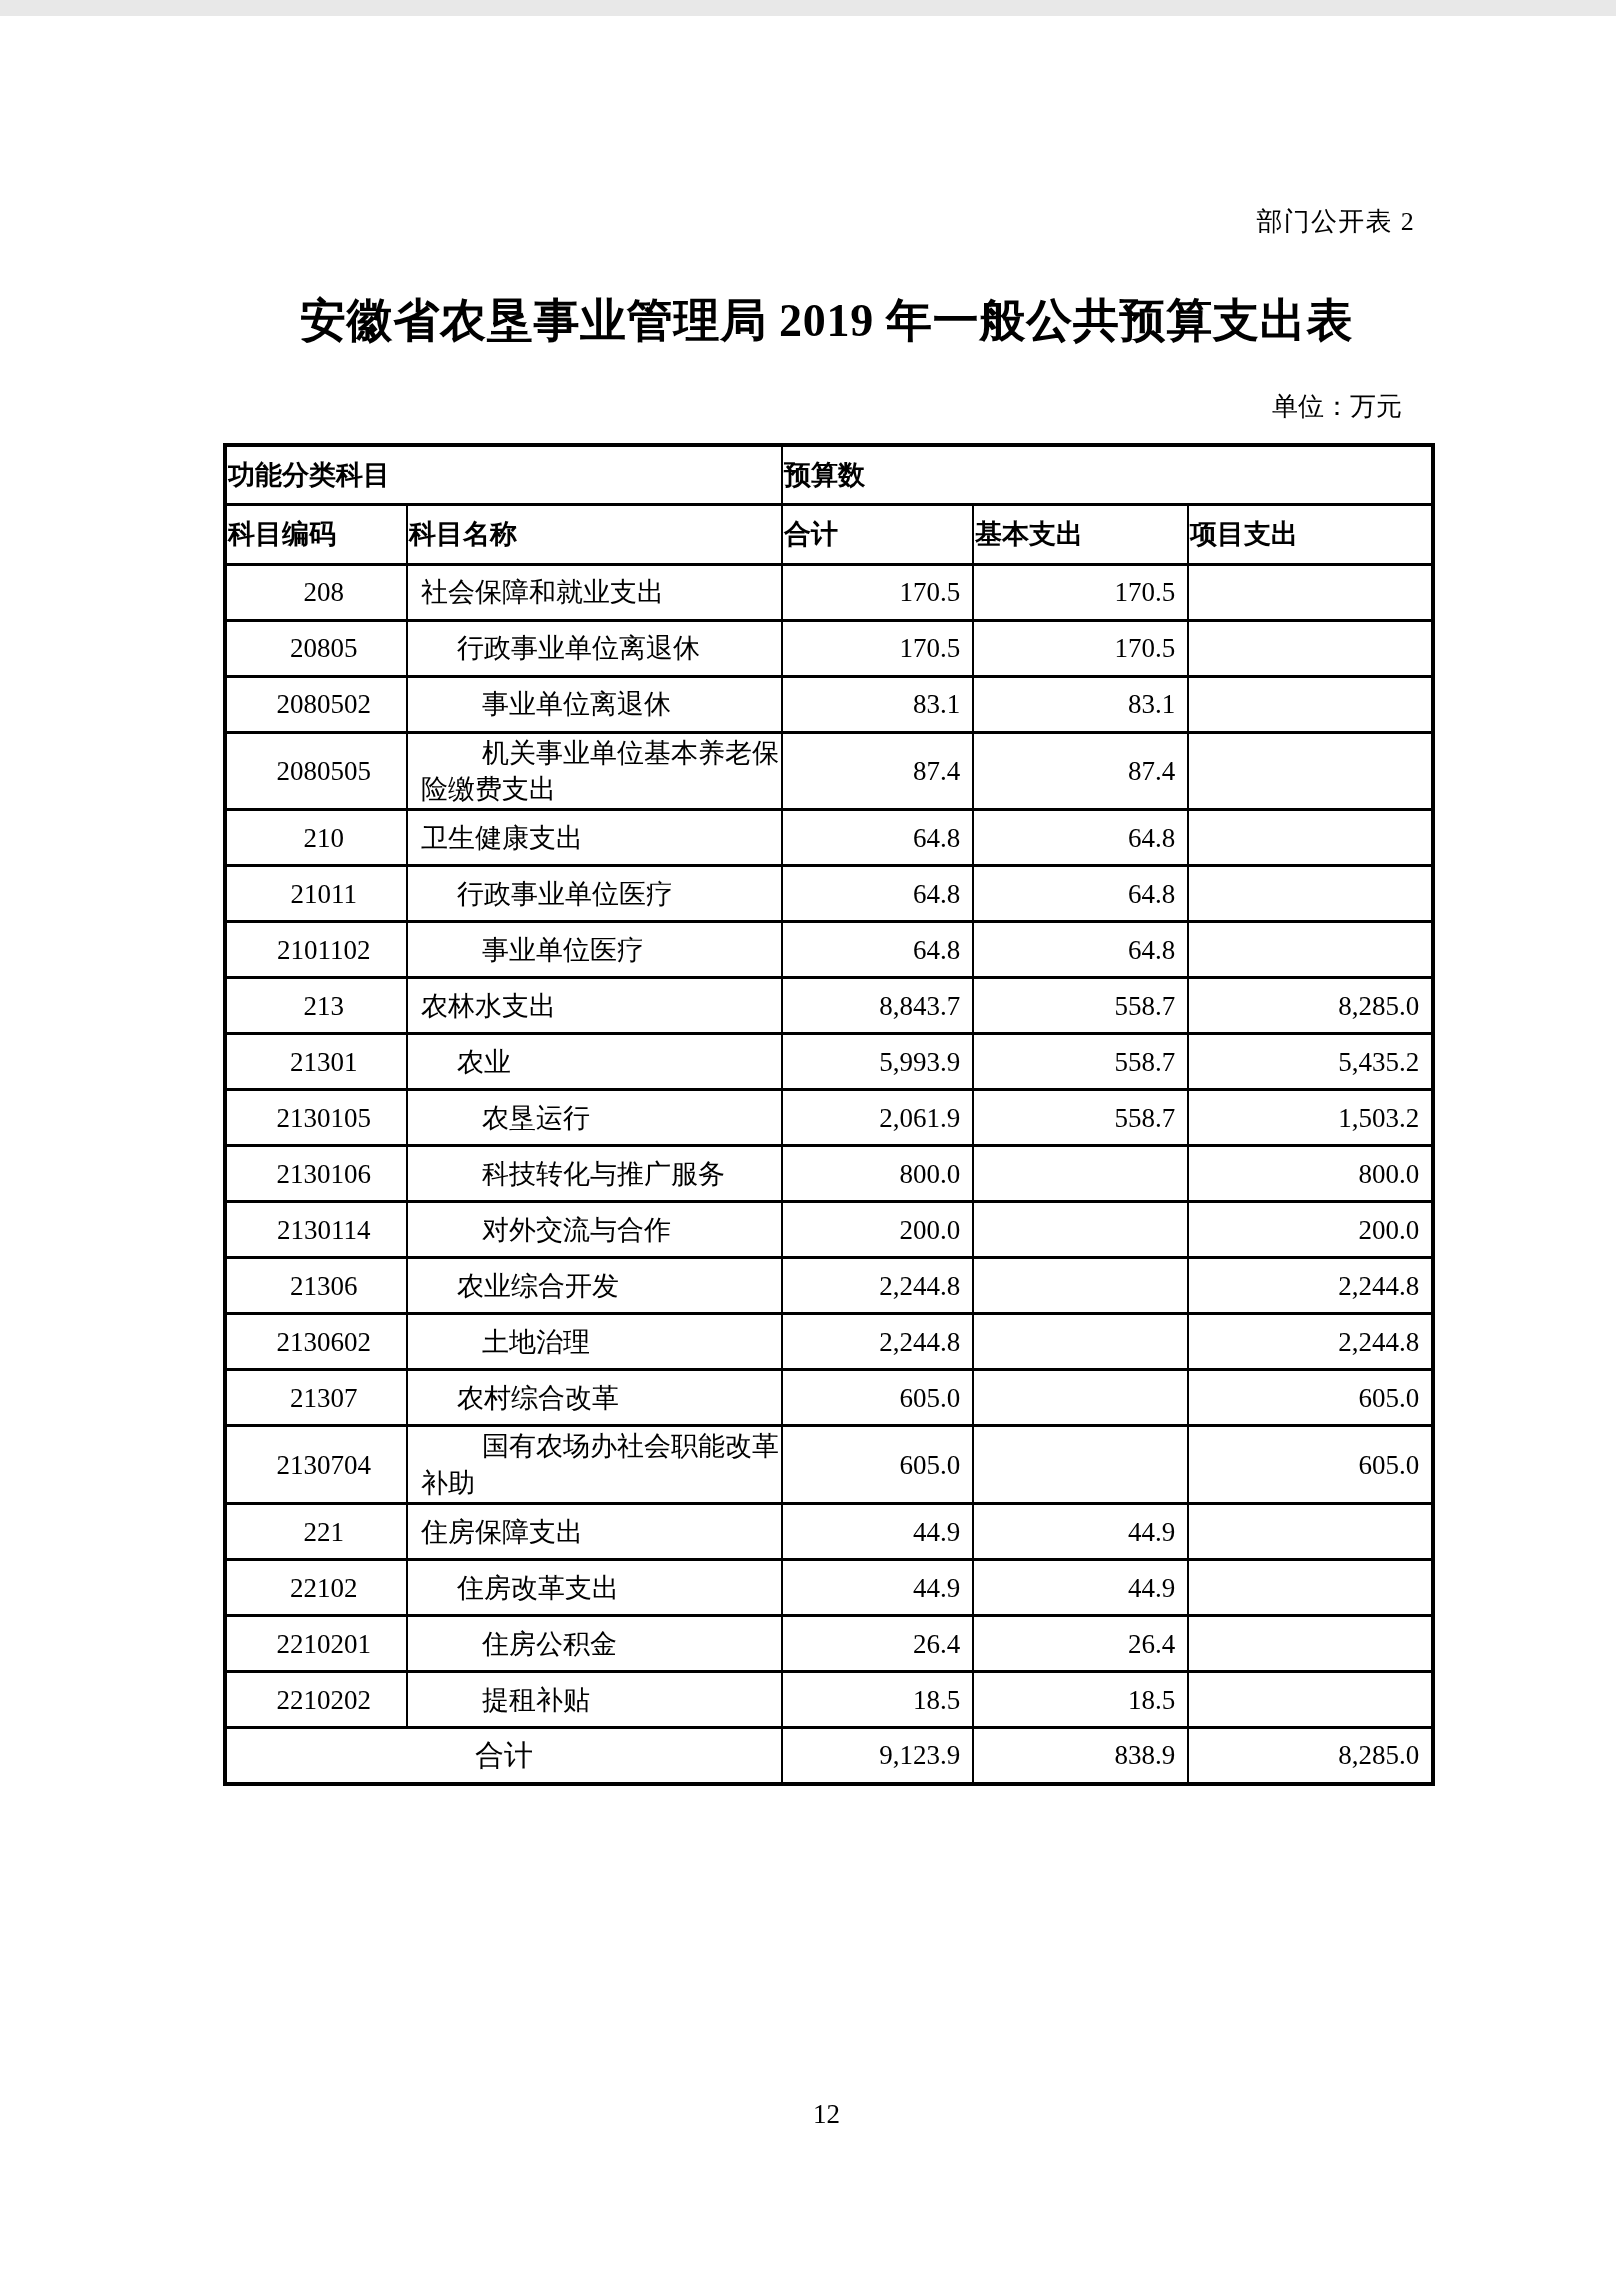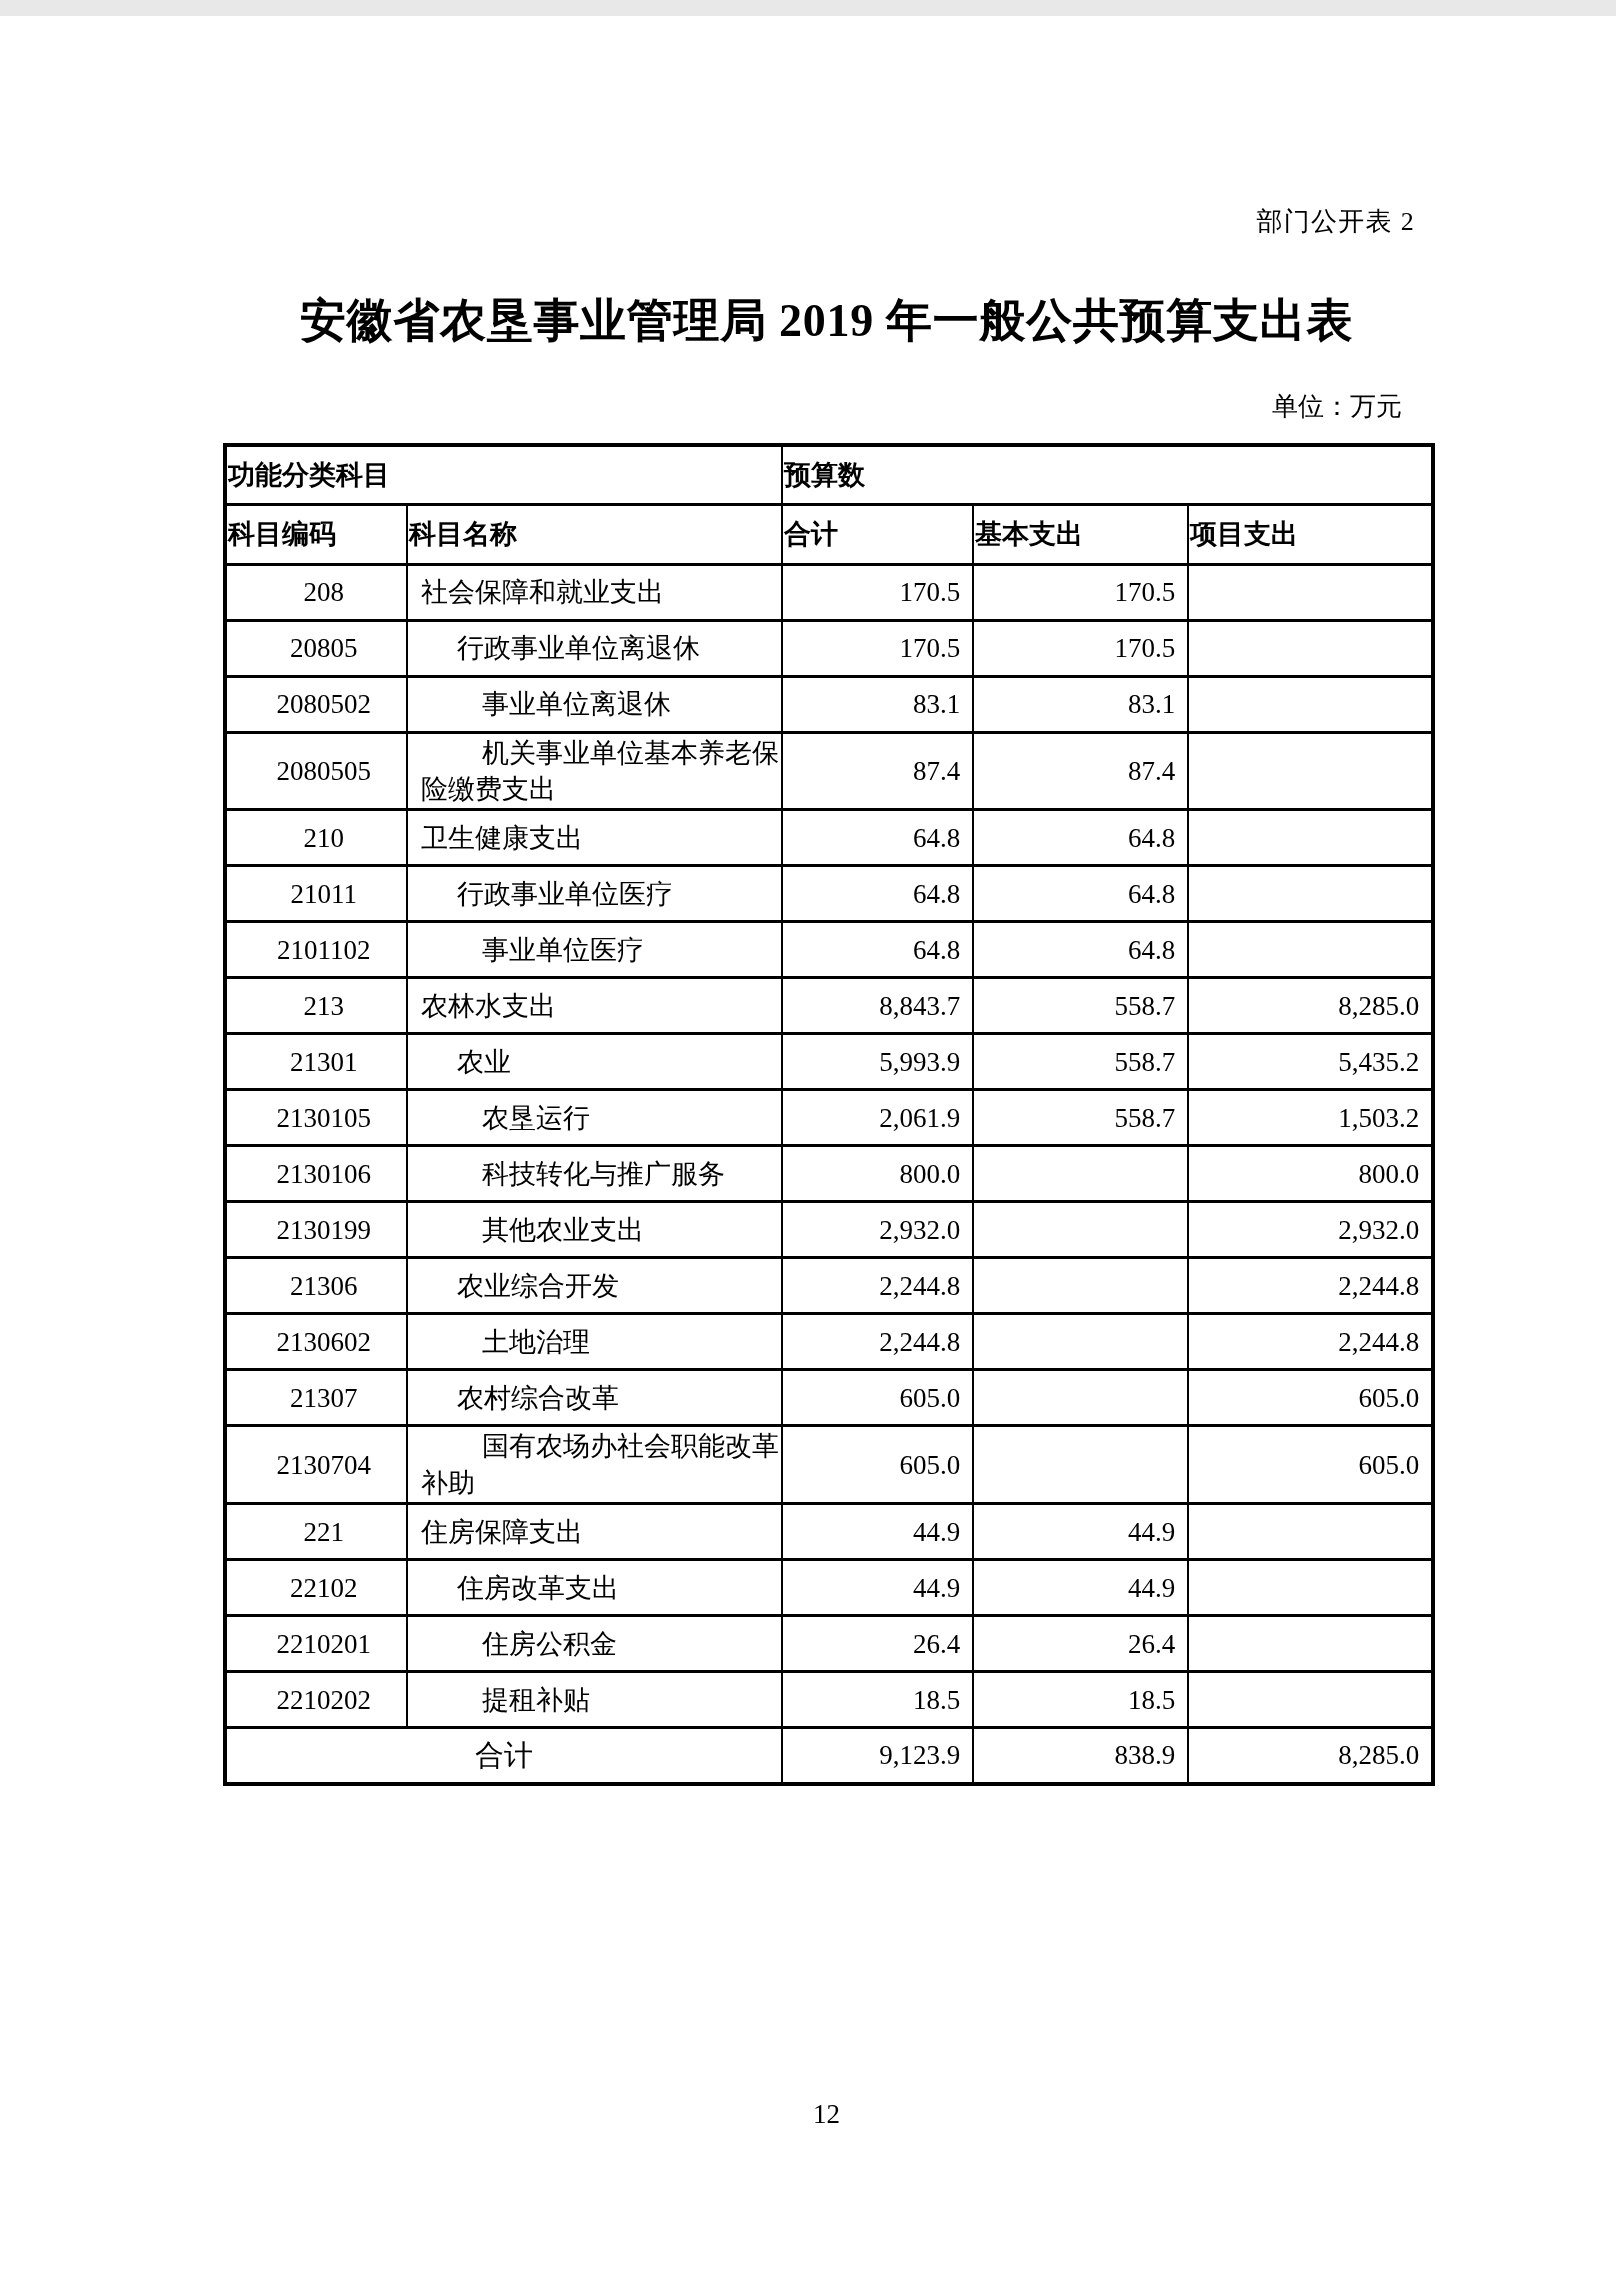--- a/index.html
+++ b/index.html
@@ -159,25 +159,25 @@
       <td class="num">1,503.2</td>
     </tr>
         <tr class="drow">
       <td class="code">2130106</td>
       <td class="name ind2">科技转化与推广服务</td>
       <td class="num">800.0</td>
       <td class="num"></td>
       <td class="num">800.0</td>
     </tr>
         <tr class="drow">
-      <td class="code">2130199</td>
-      <td class="name ind2">其他农业支出</td>
-      <td class="num">2,932.0</td>
-      <td class="num"></td>
-      <td class="num">2,932.0</td>
+      <td class="code">2130114</td>
+      <td class="name ind2">对外交流与合作</td>
+      <td class="num">200.0</td>
+      <td class="num"></td>
+      <td class="num">200.0</td>
     </tr>
         <tr class="drow">
       <td class="code">21306</td>
       <td class="name ind1">农业综合开发</td>
       <td class="num">2,244.8</td>
       <td class="num"></td>
       <td class="num">2,244.8</td>
     </tr>
         <tr class="drow">
       <td class="code">2130602</td>

